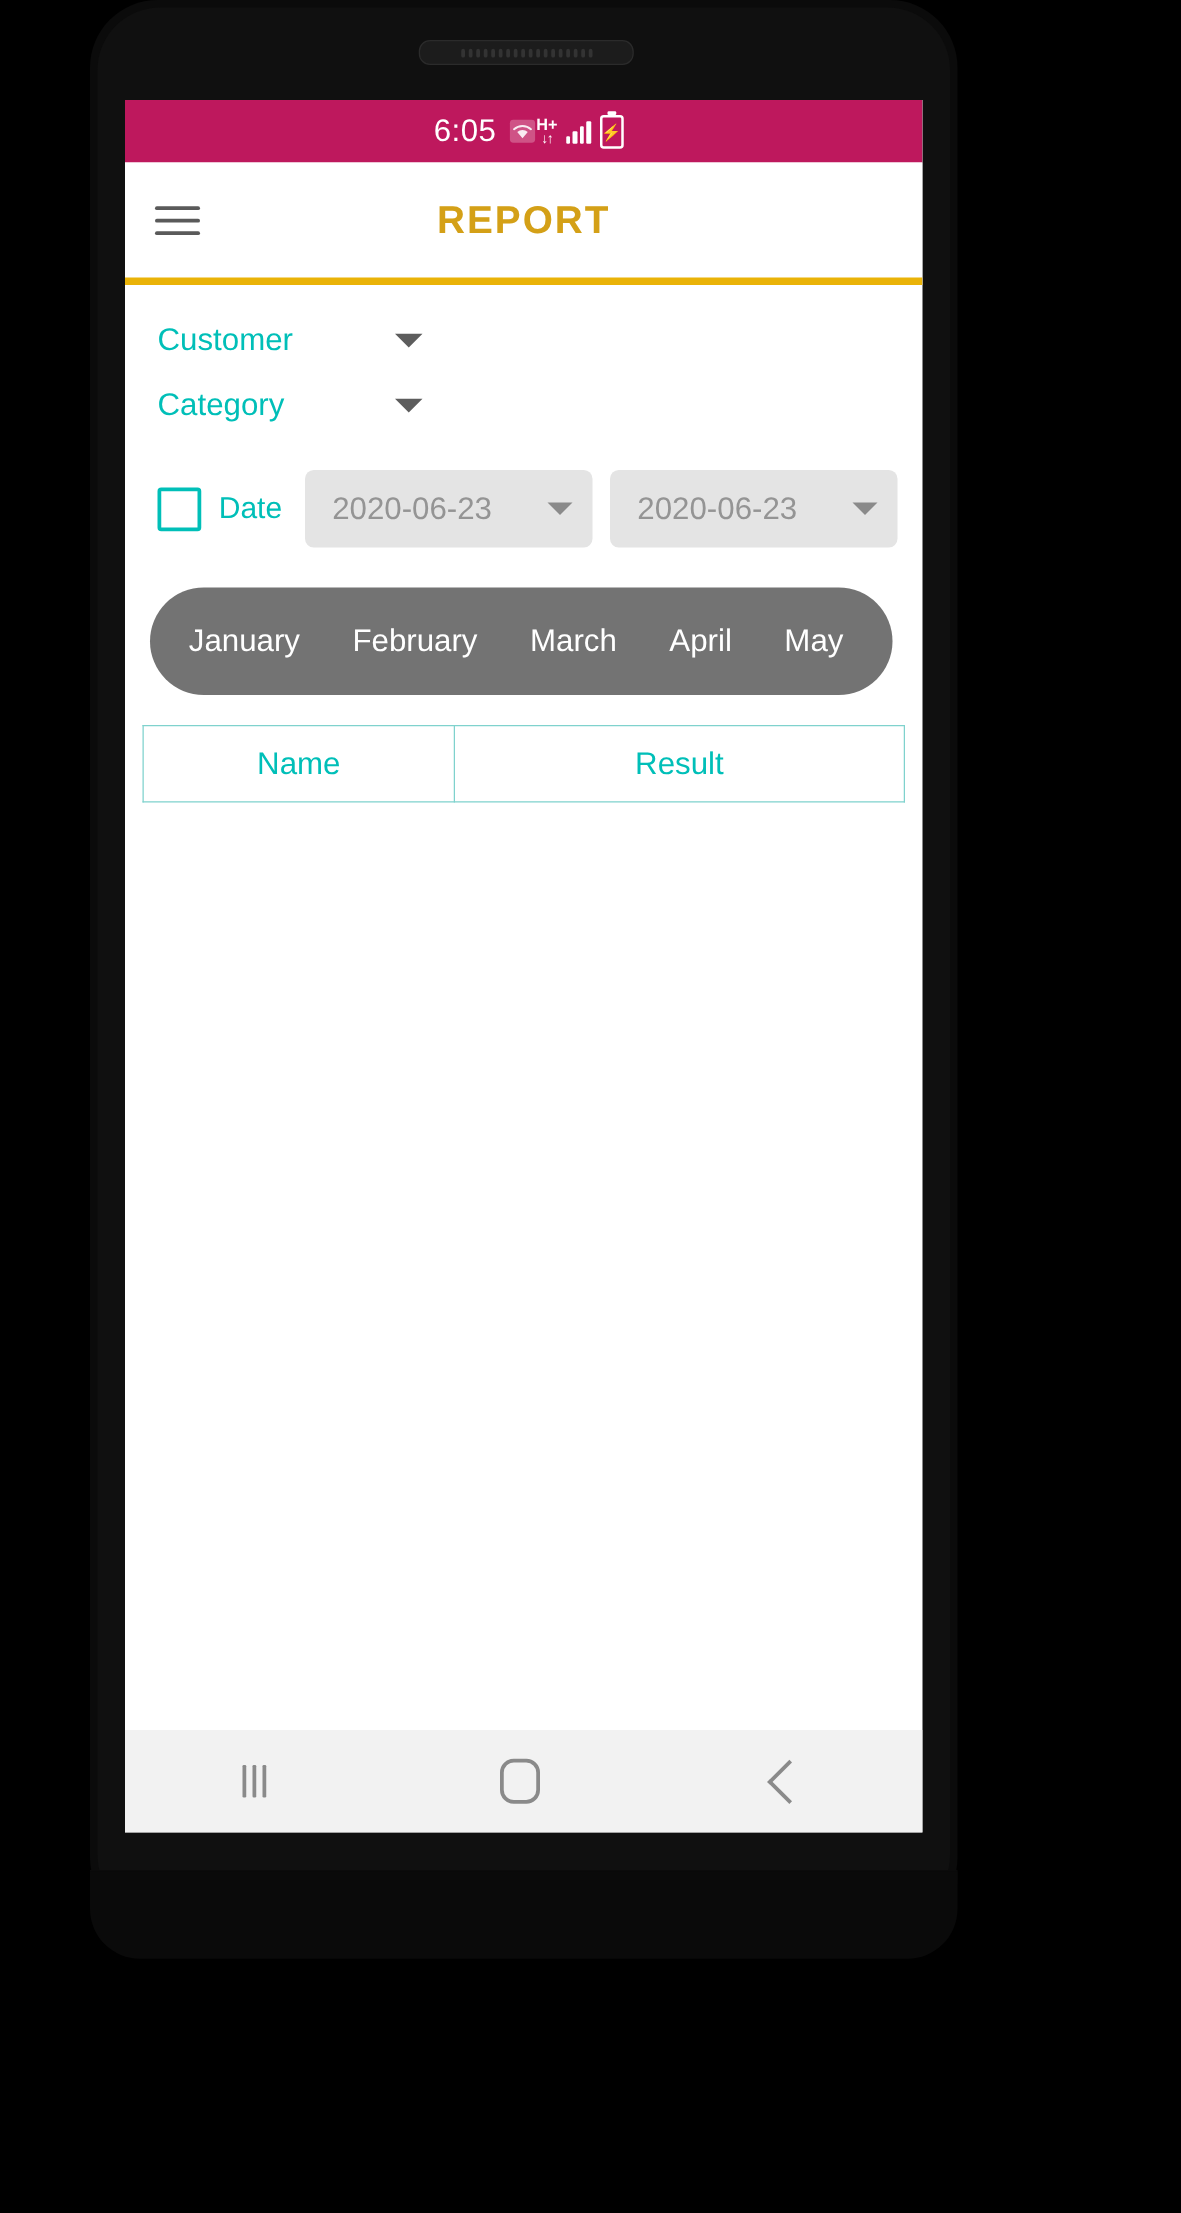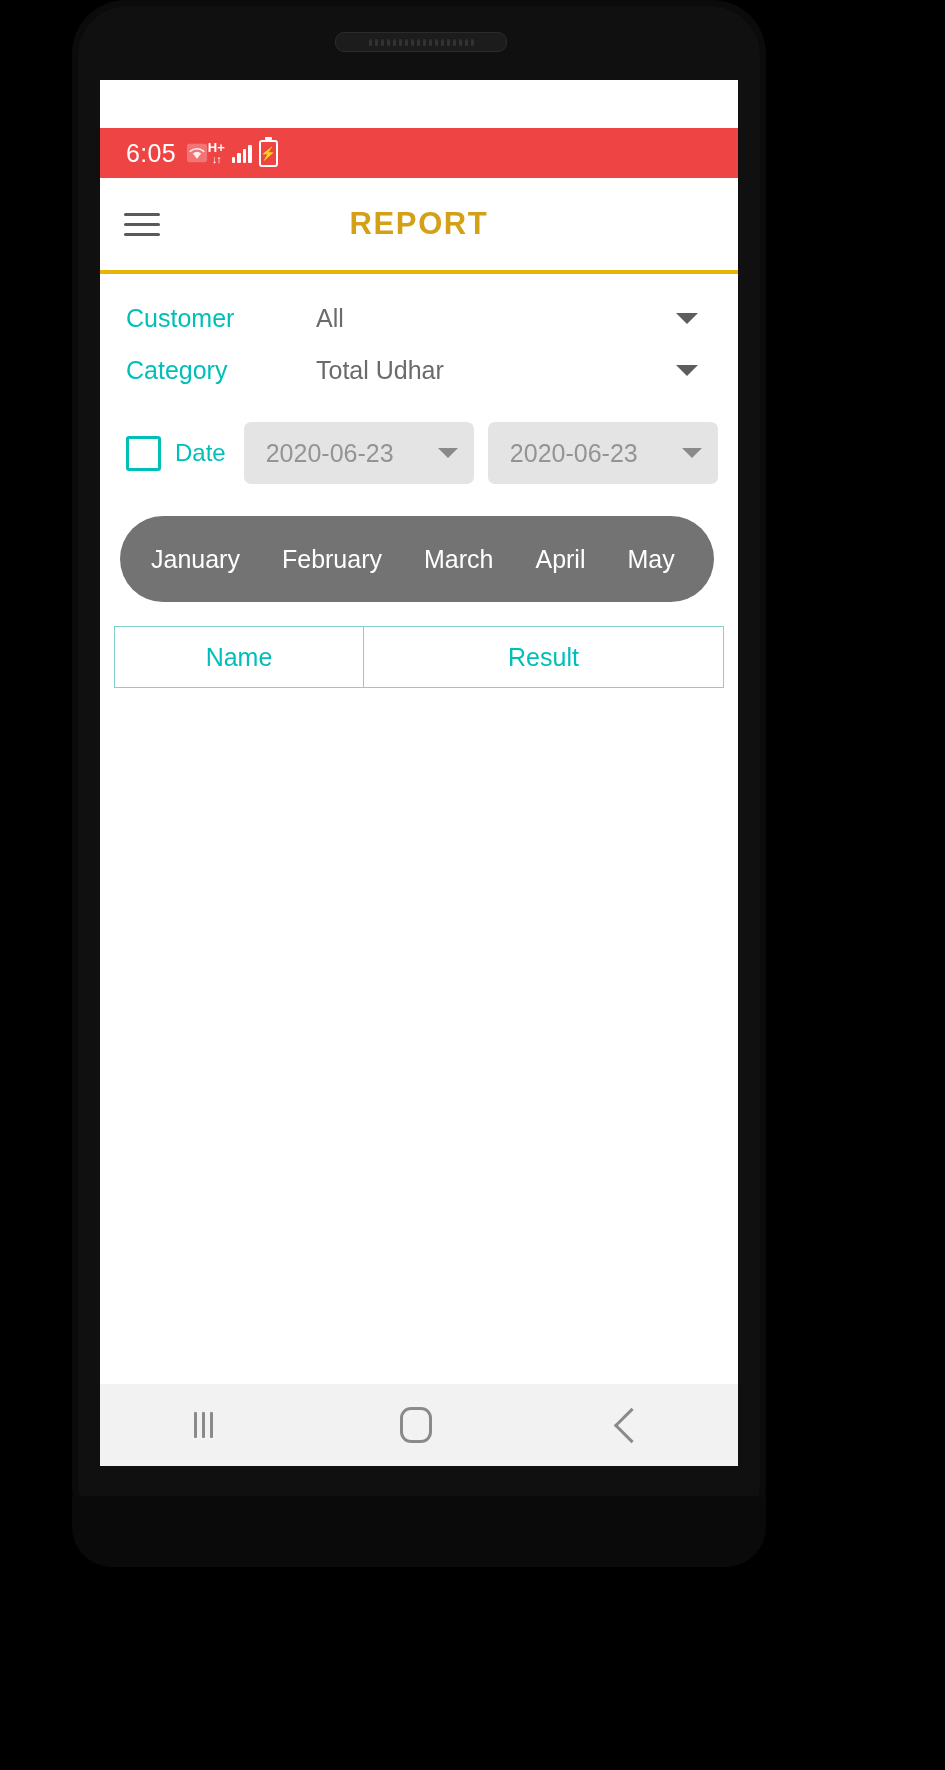--- a/index.html
+++ b/index.html
@@ -82,27 +82,26 @@
     top: 80px;
     width: 638px;
     height: 1386px;
     background: #ffffff;
     overflow: hidden;
   }
 
   
   .status-bar {
     height: 50px;
-    background: #ef4444;
-    display: flex;
-    align-items: center;
-    justify-content: flex-start;
+    background: #be185d;
+    display: flex;
+    align-items: center;
+    justify-content: center;
     padding: 0 18px 0 26px;
     box-sizing: border-box;
-    margin-top: 48px;
   }
   .status-left {
     display: flex;
     align-items: center;
     gap: 10px;
   }
   .status-time {
     color: #ffffff;
     font-size: 25px;
     letter-spacing: 0.3px;
@@ -170,21 +169,21 @@
     line-height: 1;
   }
 
   
   .app-bar {
     height: 92px;
     background: #ffffff;
     display: flex;
     align-items: center;
     position: relative;
-    border-bottom: 4px solid #eab308;
+    border-bottom: 6px solid #eab308;
   }
   .menu-button {
     position: absolute;
     left: 24px;
     top: 50%;
     transform: translateY(-50%);
     width: 44px;
     height: 36px;
     display: flex;
     flex-direction: column;
@@ -436,27 +435,25 @@
         <i></i>
         <i></i>
     </div>
     <div class="app-title">REPORT</div>
   </div>
 
   <div class="filters">
 
     <div class="filter-row">
       <span class="filter-label">Customer</span>
-      <span class="filter-value">All</span>
       <span class="caret-down"></span>
     </div>
 
     <div class="filter-row">
       <span class="filter-label">Category</span>
-      <span class="filter-value">Total Udhar</span>
       <span class="caret-down"></span>
     </div>
 
   </div>
 
   <div class="date-row">
     <span class="date-checkbox"></span>
     <span class="date-label">Date</span>
     <div class="date-field">
       <span class="date-field-text">2020-06-23</span>

